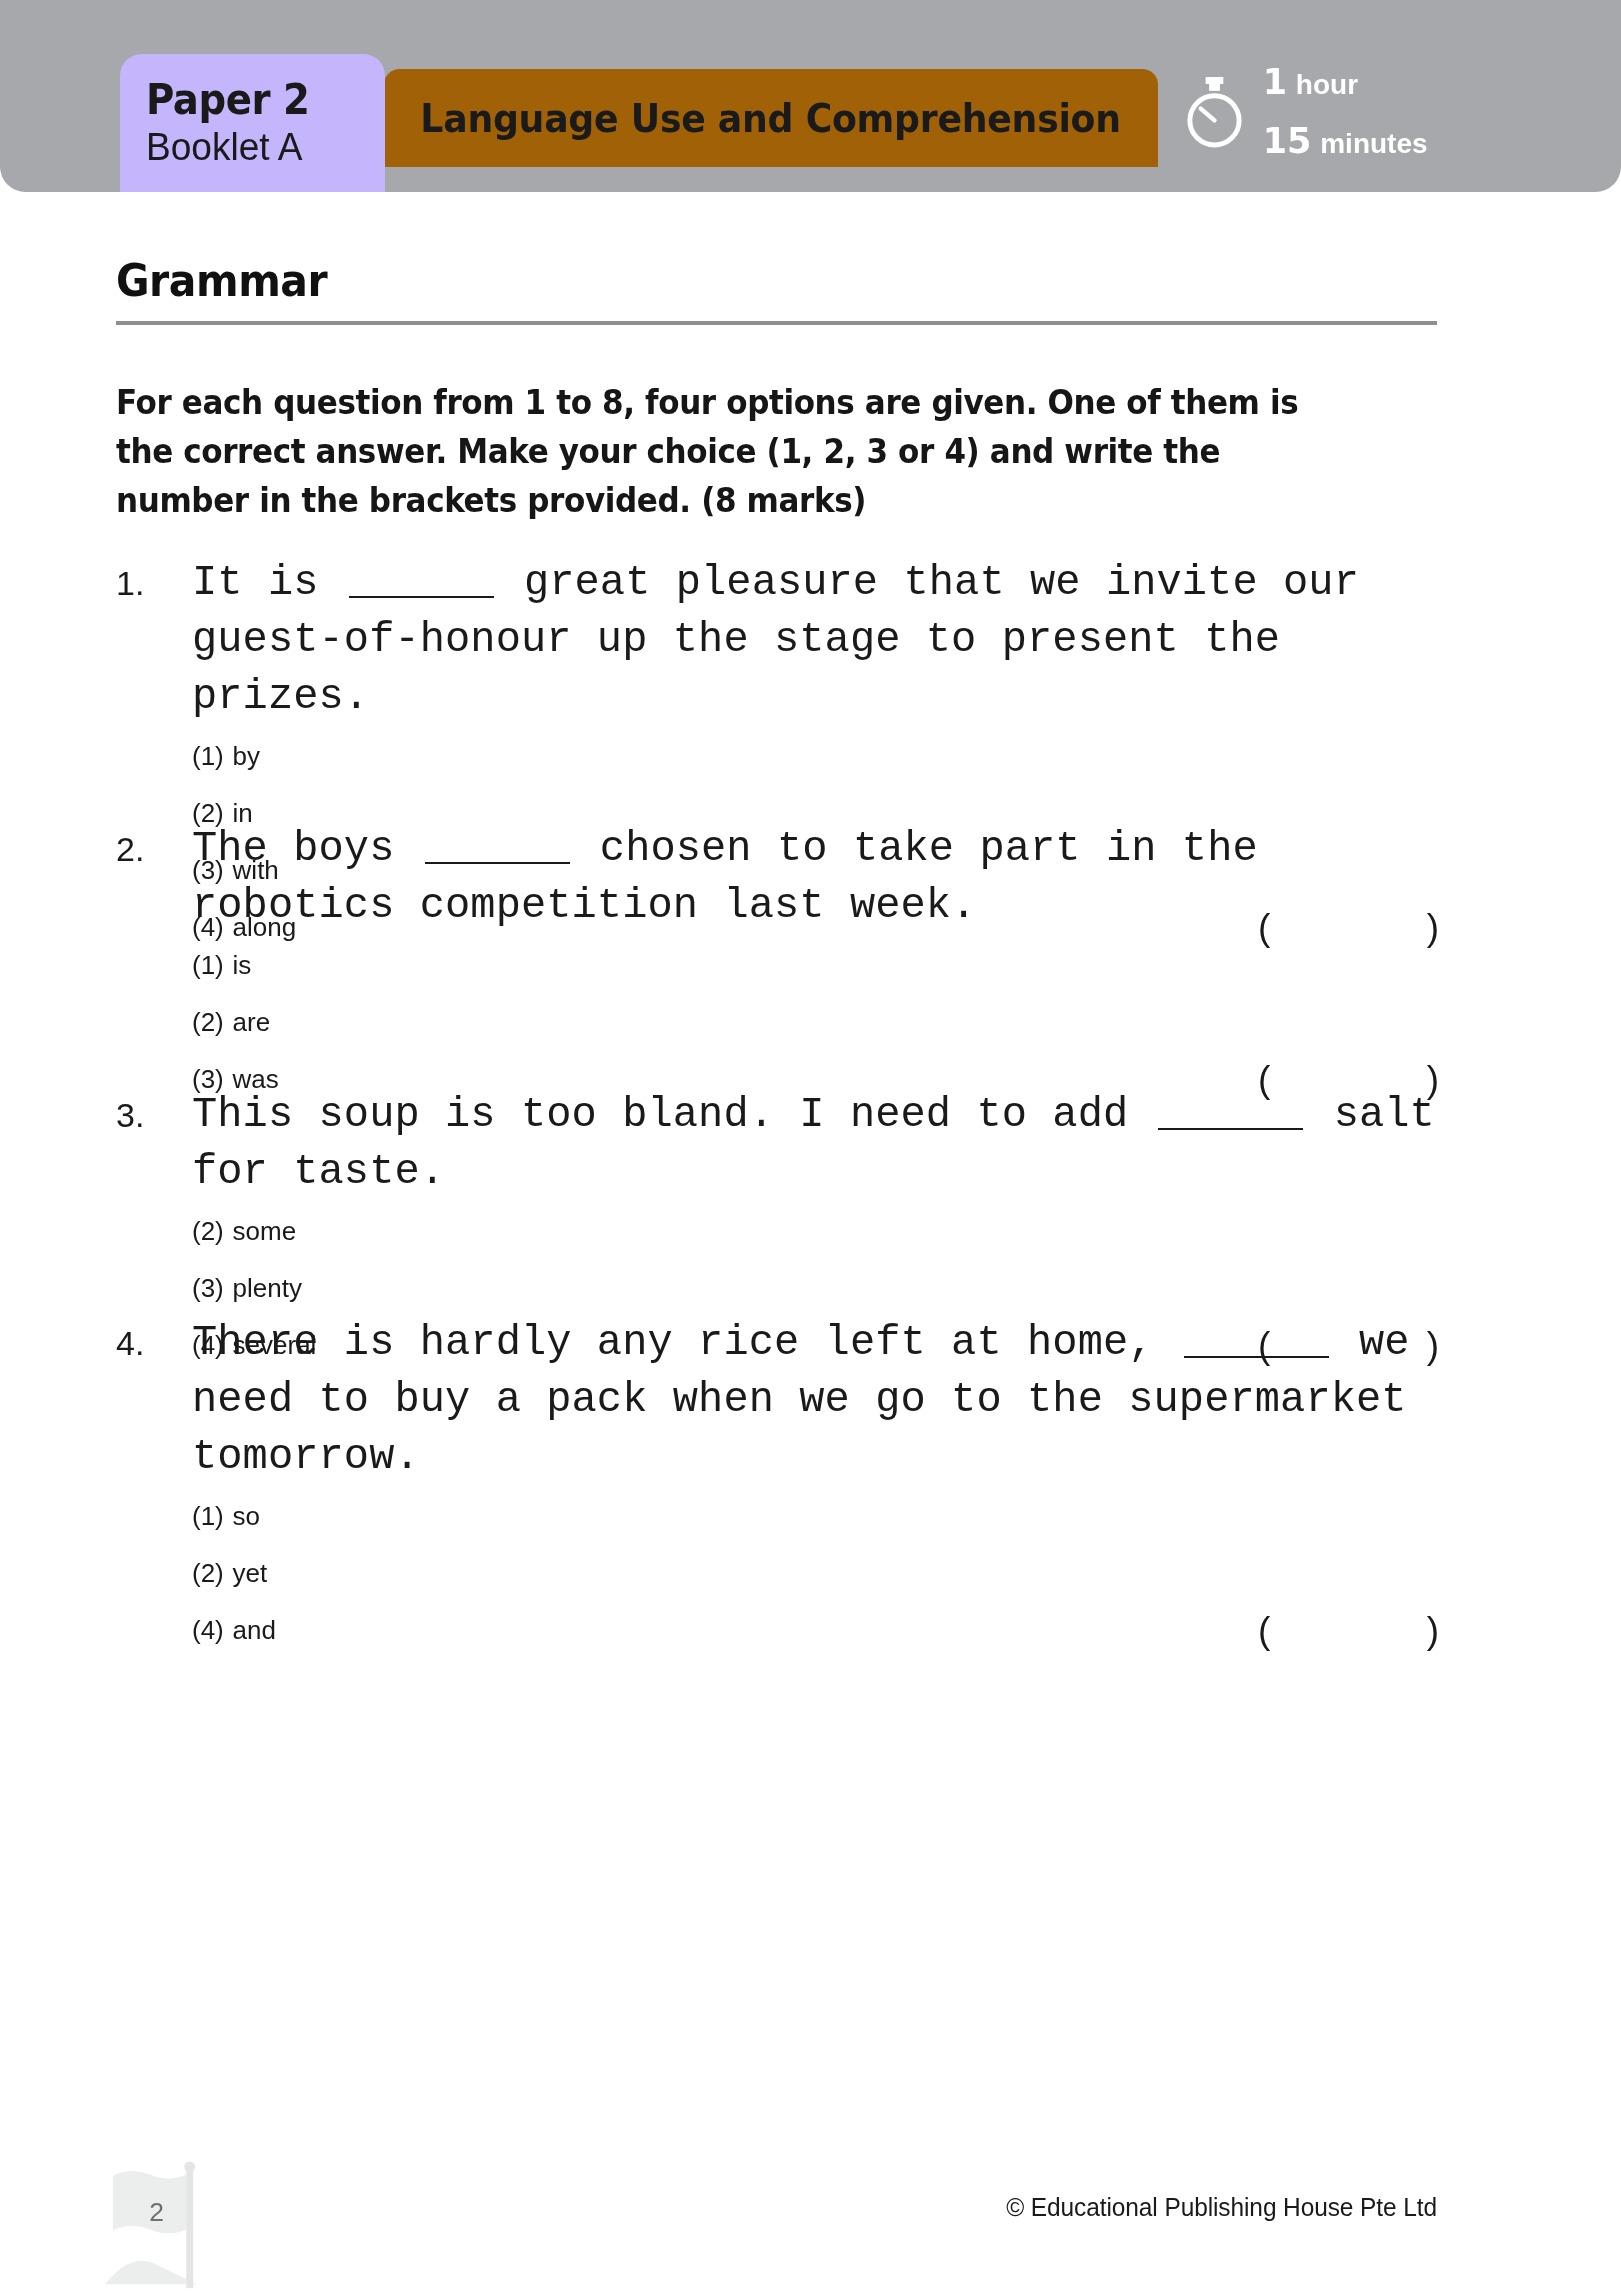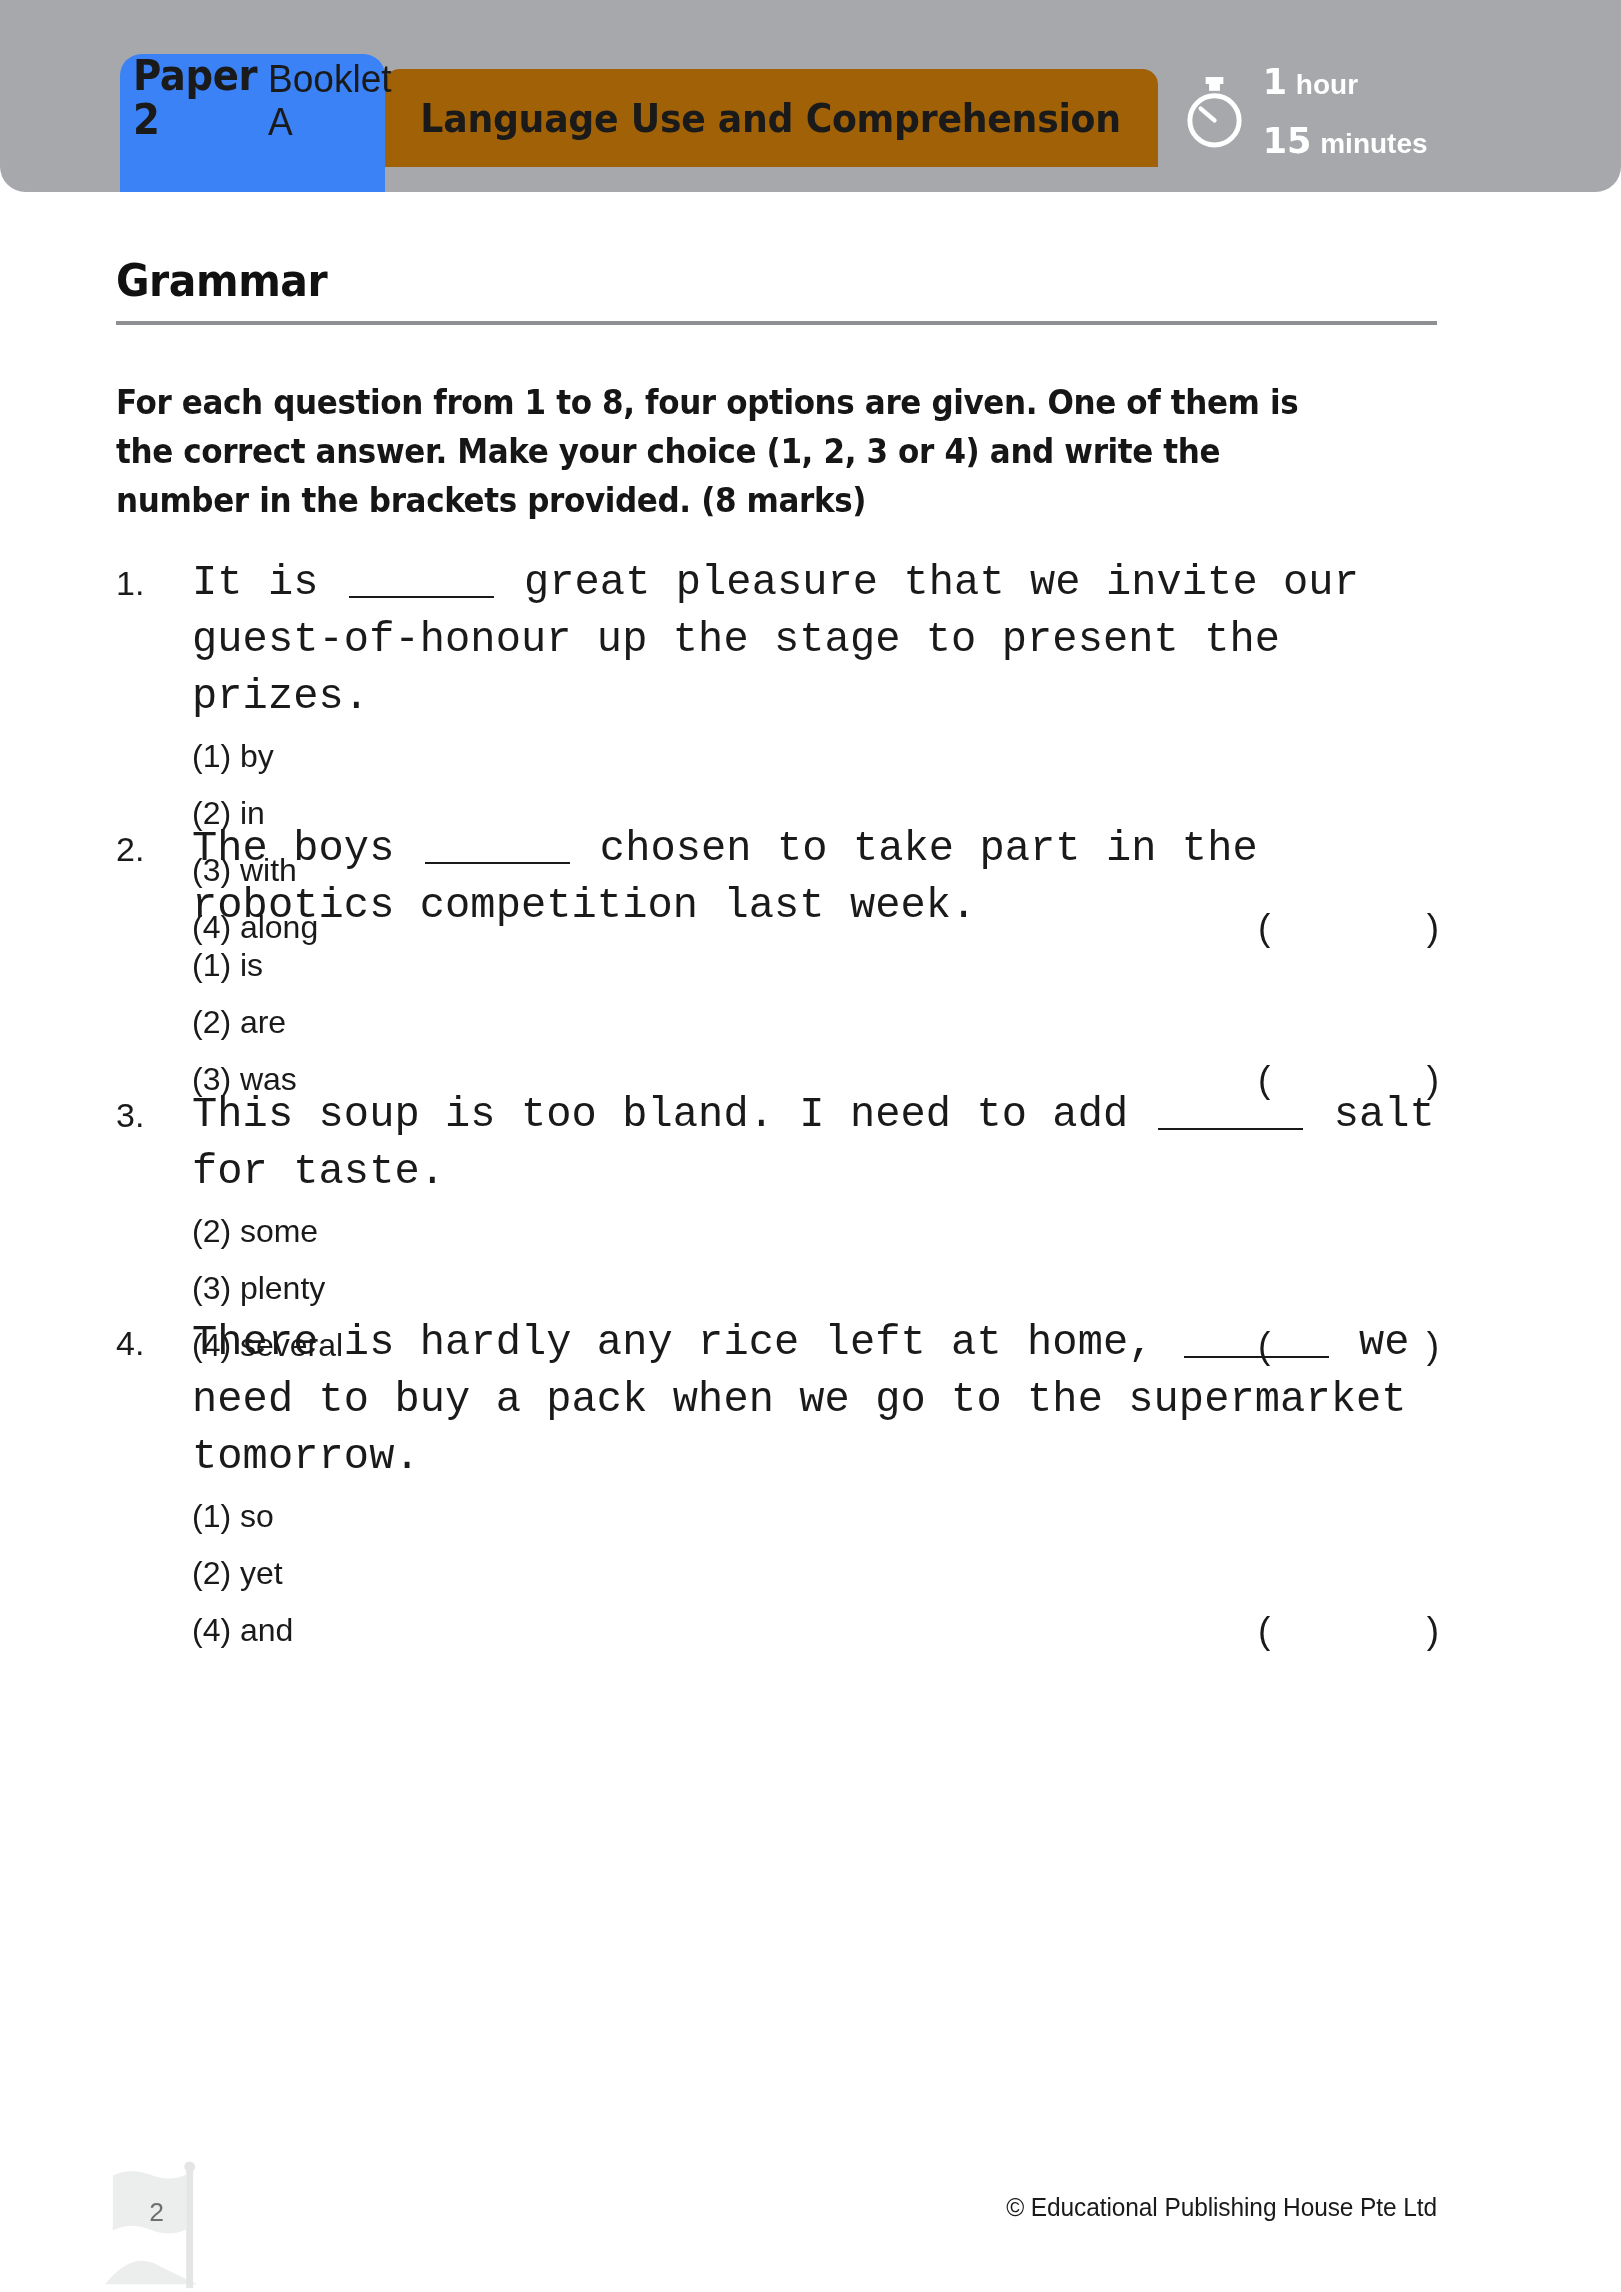--- a/index.html
+++ b/index.html
@@ -27,26 +27,26 @@
     border-bottom-left-radius: 25.5px;
     border-bottom-right-radius: 25.5px;
   }
 
   .paper-tab {
     position: absolute;
     left: 120px;
     top: 54px;
     width: 265px;
     height: 138px;
-    background: #3b82f6;
+    background: #c4b5fd;
     border-top-left-radius: 21.6px;
     border-top-right-radius: 21.6px;
     z-index: 4;
     display: flex;
-    flex-direction: row;
+    flex-direction: column;
     justify-content: center;
     padding-left: 25.5px;
     box-sizing: border-box;
   }
   .paper-tab .line1 {
     font-family: "DejaVu Sans", sans-serif;
     font-weight: bold;
     font-size: 42px;
     letter-spacing: -0.5px;
     color: #1a1a1a;
@@ -204,21 +204,21 @@
     vertical-align: -3.9px;
     margin: 0 4.9px;
   }
   .q-options {
     margin-top: 2px;
     padding-left: 76px;
     position: relative;
   }
   .q-option {
     font-family: "Liberation Sans", sans-serif;
-    font-size: 32px;
+    font-size: 26px;
     line-height: 57px;
     color: #1a1a1a;
     white-space: nowrap;
   }
   .q-option .opt-key { margin-right: 8.8px; }
 
   .answer-bracket {
     position: absolute;
     right: 0;
     bottom: 0;

